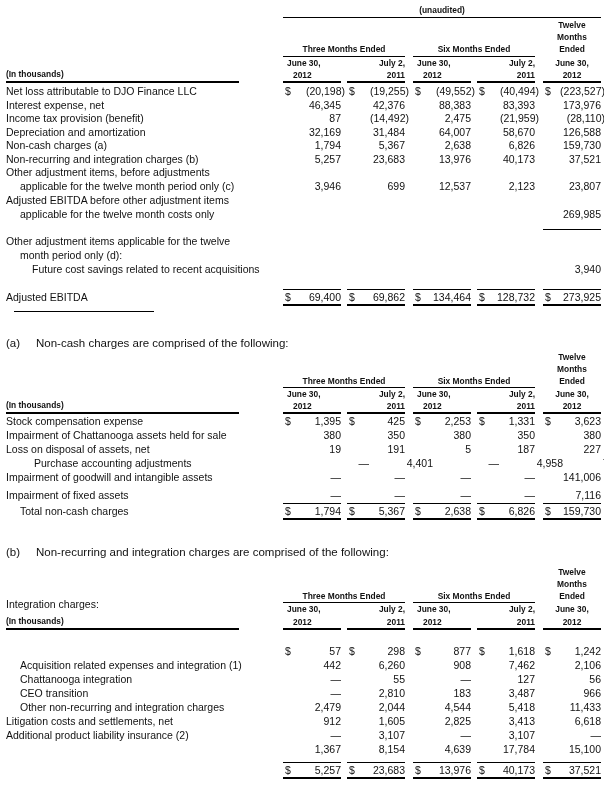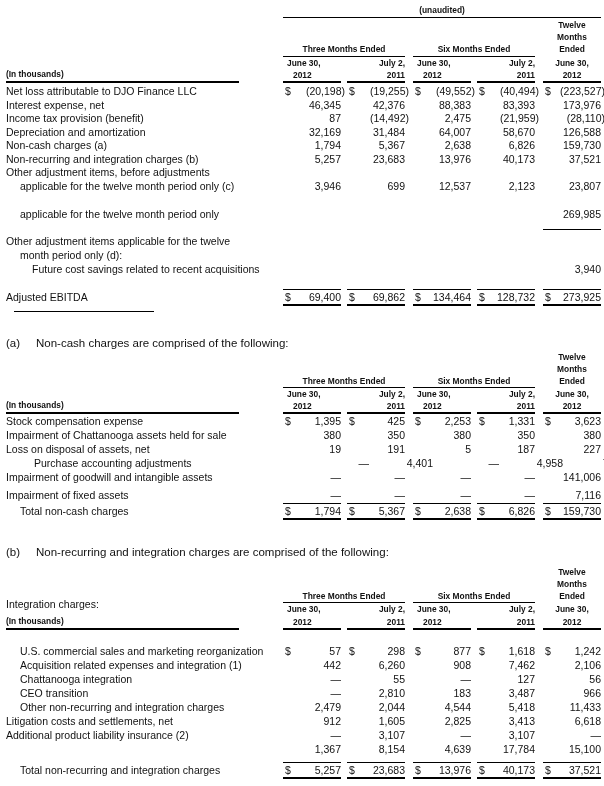--- a/index.html
+++ b/index.html
@@ -206,38 +206,39 @@
           <span class="val">12,537</span>
         </div>
         <div class="cell c4">
           <span class="val">2,123</span>
         </div>
         <div class="cell c5">
           <span class="val">23,807</span>
         </div>
       </div>
       <div class="row" style="top: 194px;">
+        <span class="lbl">Adjusted EBITDA before other adjustment items</span>
         <div class="cell c1">
           <span class="val"></span>
         </div>
         <div class="cell c2">
           <span class="val"></span>
         </div>
         <div class="cell c3">
           <span class="val"></span>
         </div>
         <div class="cell c4">
           <span class="val"></span>
         </div>
         <div class="cell c5">
           <span class="val"></span>
         </div>
       </div>
       <div class="row" style="top: 208px;">
-        <span class="lbl i1">applicable for the twelve month period only</span>
+        <span class="lbl i1">applicable for the twelve month costs only</span>
         <div class="cell c1">
           <span class="val"></span>
         </div>
         <div class="cell c2">
           <span class="val"></span>
         </div>
         <div class="cell c3">
           <span class="val"></span>
         </div>
         <div class="cell c4">
@@ -570,21 +571,20 @@
           <span class="val"></span>
         </div>
         <div class="cell c4">
           <span class="val"></span>
         </div>
         <div class="cell c5">
           <span class="val"></span>
         </div>
       </div>
       <div class="row" style="top: 645px;">
-        <span class="lbl i1">U.S. commercial sales and marketing reorganization</span>
         <div class="cell c1">
           <span class="dol">$</span>
           <span class="val">57</span>
         </div>
         <div class="cell c2">
           <span class="dol">$</span>
           <span class="val">298</span>
         </div>
         <div class="cell c3">
           <span class="dol">$</span>
@@ -718,21 +718,20 @@
           <span class="val">4,639</span>
         </div>
         <div class="cell c4">
           <span class="val">17,784</span>
         </div>
         <div class="cell c5">
           <span class="val">15,100</span>
         </div>
       </div>
       <div class="row" style="top: 764px;">
-        <span class="lbl i1">Total non-recurring and integration charges</span>
         <div class="cell c1">
           <span class="dol">$</span>
           <span class="val">5,257</span>
         </div>
         <div class="cell c2">
           <span class="dol">$</span>
           <span class="val">23,683</span>
         </div>
         <div class="cell c3">
           <span class="dol">$</span>

